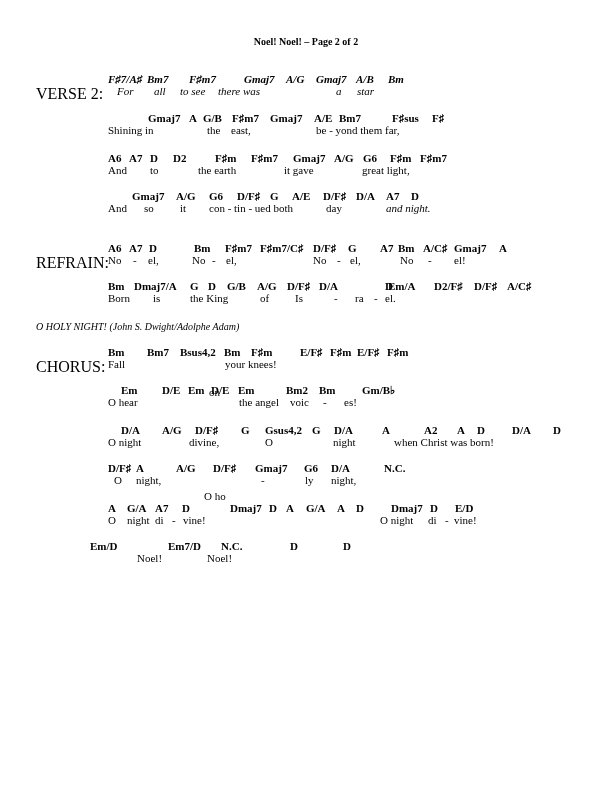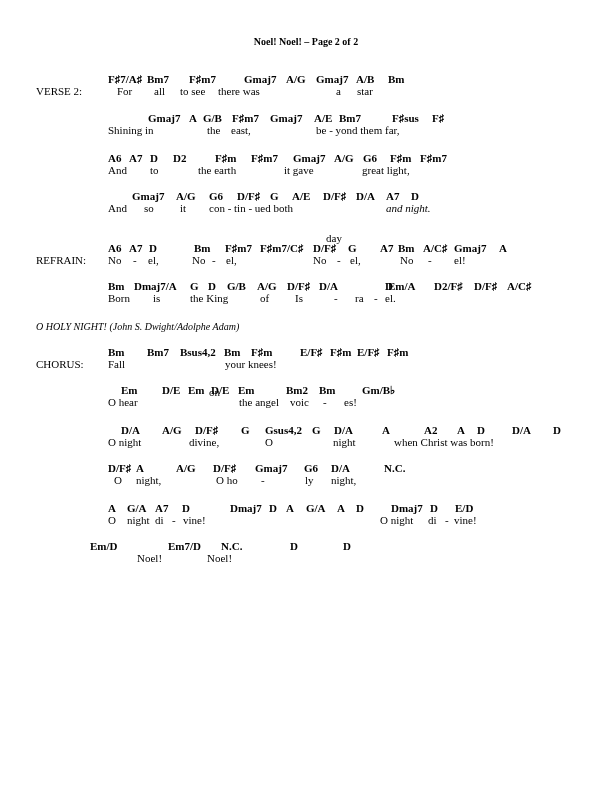--- a/index.html
+++ b/index.html
@@ -1,37 +1,37 @@
 <!DOCTYPE html>
 <html><head>
 <meta charset="utf-8">
 <style>
   html, body { margin: 0; padding: 0; background: #ffffff; }
   body { width: 612px; height: 792px; position: relative; overflow: hidden;
          font-family: "Liberation Serif", serif; color: #000; }
   .title { position: absolute; top: 36px; left: 0; width: 612px; text-align: center;
            font-weight: bold; font-size: 10px; }
-  .section-label { position: absolute; left: 36px; font-size: 11px; }
+  .section-label { position: absolute; left: 36px; font-size: 16px; }
   .credit { position: absolute; left: 36px; top: 321px; font-style: italic; font-size: 10px; }
   .line { position: absolute; left: 0; width: 612px; height: 30px; }
   .chord { position: absolute; top: 0; font-weight: bold; font-size: 11px; white-space: nowrap; }
   .lyric { position: absolute; top: 12px; font-size: 11px; white-space: nowrap; }
 </style>
 </head>
 <body>
 
 <div class="title">Noel! Noel! – Page 2 of 2</div>
 
 <div class="section-label" style="top:85px">VERSE 2:</div>
 <div class="section-label" style="top:254px">REFRAIN:</div>
 <div class="credit">O HOLY NIGHT! (John S. Dwight/Adolphe Adam)</div>
 <div class="section-label" style="top:358px">CHORUS:</div>
 
 <div id="sheet">
-    <div class="line" style="top: 73px;">
+    <div class="line" style="top: 73px; font-style: italic;">
       <span class="chord" style="left: 108px;">F♯7/A♯</span>
       <span class="chord" style="left: 147px;">Bm7</span>
       <span class="chord" style="left: 189px;">F♯m7</span>
       <span class="chord" style="left: 244px;">Gmaj7</span>
       <span class="chord" style="left: 286px;">A/G</span>
       <span class="chord" style="left: 316px;">Gmaj7</span>
       <span class="chord" style="left: 356px;">A/B</span>
       <span class="chord" style="left: 388px;">Bm</span>
       <span class="lyric" style="left: 117px;">For</span>
       <span class="lyric" style="left: 154px;">all</span>
@@ -81,21 +81,21 @@
       <span class="chord" style="left: 270px;">G</span>
       <span class="chord" style="left: 292px;">A/E</span>
       <span class="chord" style="left: 323px;">D/F♯</span>
       <span class="chord" style="left: 356px;">D/A</span>
       <span class="chord" style="left: 386px;">A7</span>
       <span class="chord" style="left: 411px;">D</span>
       <span class="lyric" style="left: 108px;">And</span>
       <span class="lyric" style="left: 144px;">so</span>
       <span class="lyric" style="left: 180px;">it</span>
       <span class="lyric" style="left: 209px;">con - tin - ued both</span>
-      <span class="lyric" style="left: 326px; margin-top: 30px;">day</span>
+      <span class="lyric" style="left: 326px;">day</span>
       <span class="lyric" style="left: 386px; font-style: italic;">and night.</span>
     </div>
     <div class="line" style="top: 242px;">
       <span class="chord" style="left: 108px;">A6</span>
       <span class="chord" style="left: 129px;">A7</span>
       <span class="chord" style="left: 149px;">D</span>
       <span class="chord" style="left: 194px;">Bm</span>
       <span class="chord" style="left: 225px;">F♯m7</span>
       <span class="chord" style="left: 260px;">F♯m7/C♯</span>
       <span class="chord" style="left: 313px;">D/F♯</span>
@@ -195,21 +195,21 @@
       <span class="chord" style="left: 108px;">D/F♯</span>
       <span class="chord" style="left: 136px;">A</span>
       <span class="chord" style="left: 176px;">A/G</span>
       <span class="chord" style="left: 213px;">D/F♯</span>
       <span class="chord" style="left: 255px;">Gmaj7</span>
       <span class="chord" style="left: 304px;">G6</span>
       <span class="chord" style="left: 331px;">D/A</span>
       <span class="chord" style="left: 384px;">N.C.</span>
       <span class="lyric" style="left: 114px;">O</span>
       <span class="lyric" style="left: 136px;">night,</span>
-      <span class="lyric" style="left: 216px;">O ho</span>
+      <span class="lyric" style="left: 204px; margin-top: 16px;">O ho</span>
       <span class="lyric" style="left: 261px;">-</span>
       <span class="lyric" style="left: 305px;">ly</span>
       <span class="lyric" style="left: 331px;">night,</span>
     </div>
     <div class="line" style="top: 502px;">
       <span class="chord" style="left: 108px;">A</span>
       <span class="chord" style="left: 127px;">G/A</span>
       <span class="chord" style="left: 155px;">A7</span>
       <span class="chord" style="left: 182px;">D</span>
       <span class="chord" style="left: 230px;">Dmaj7</span>

